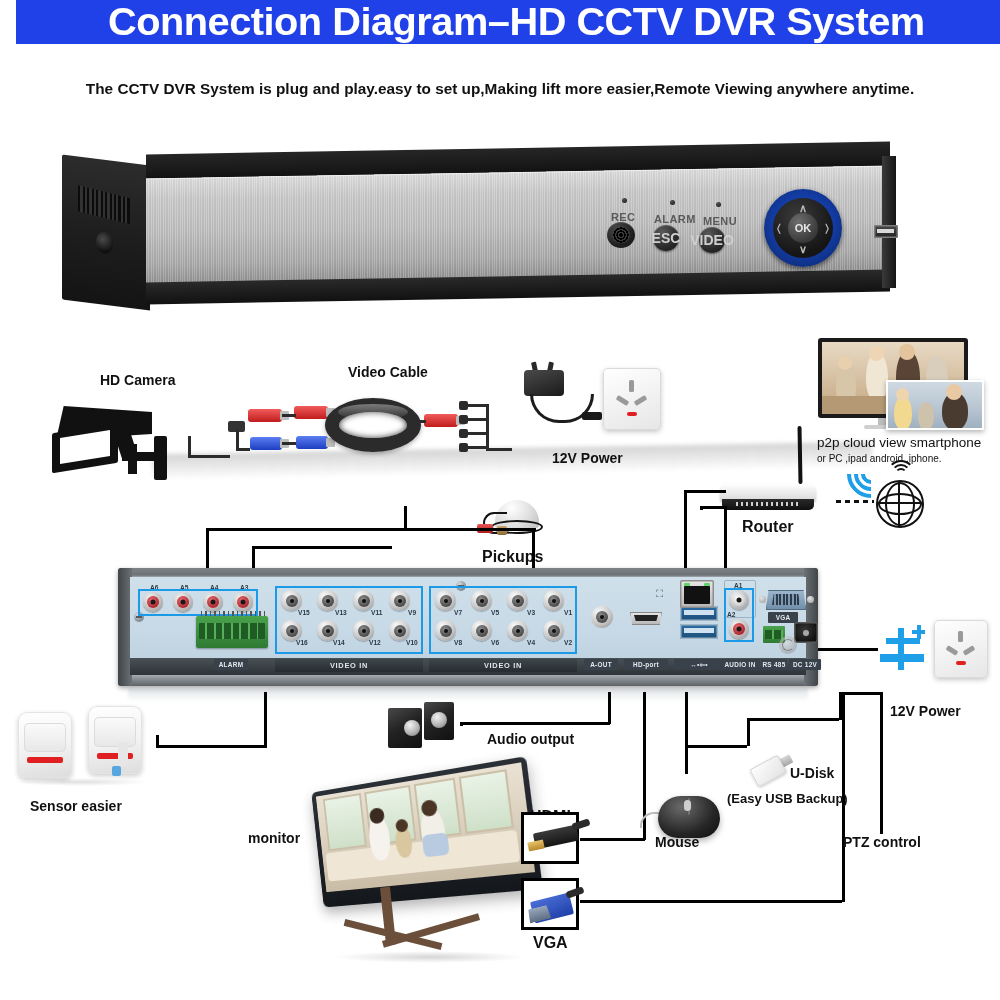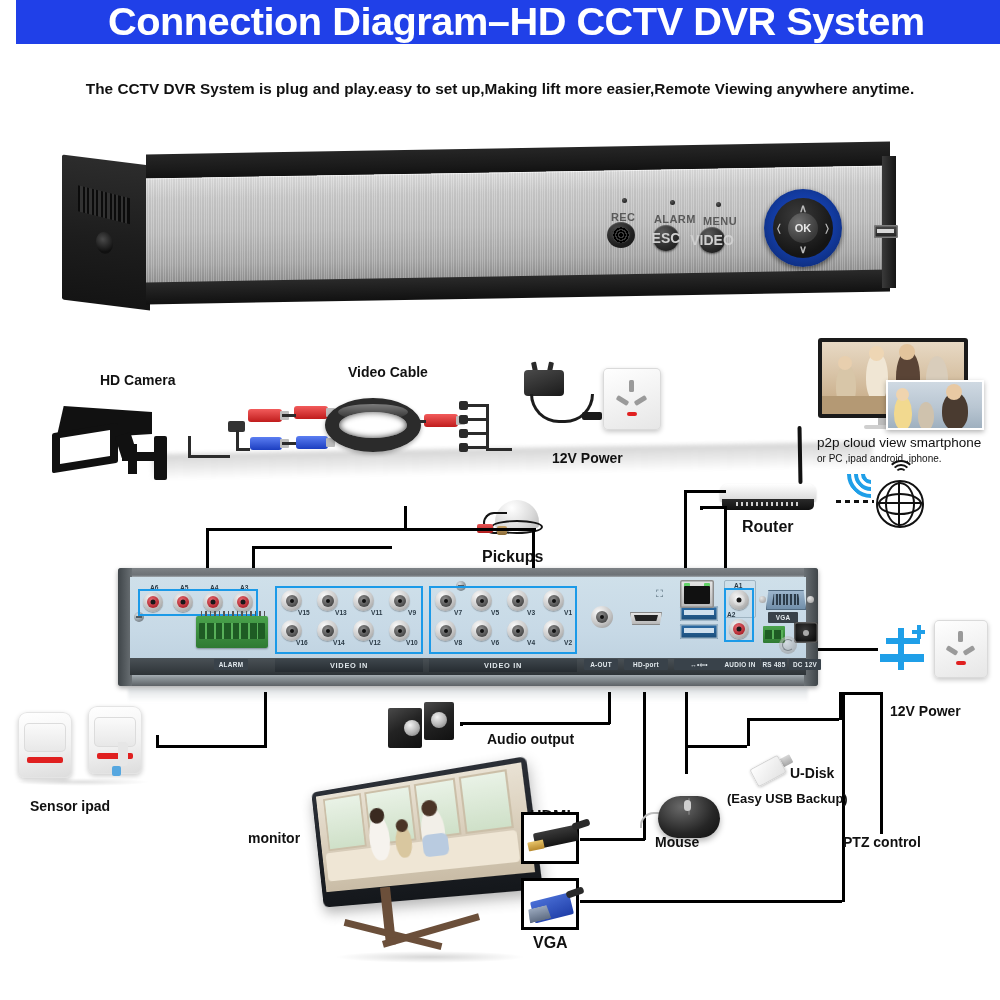--- a/index.html
+++ b/index.html
@@ -705,21 +705,21 @@
   <div class="fresnel"></div>
   <div class="ledbar"></div>
 </div>
 <div class="pir" style="left:88px;top:706px;width:54px;height:68px;">
   <div class="fresnel"></div>
   <div class="ledbar"></div>
 </div>
 <div class="abs" id="pir2-side"></div>
 <div class="abs" id="pir2-blue"></div>
 <div class="abs" style="left:14px;top:778px;width:136px;height:8px;border-radius:50%;background:radial-gradient(ellipse at center,rgba(0,0,0,.12),rgba(0,0,0,0) 70%);"></div>
-<div class="abs lbl lbl-17" style="left:30px;top:798px;">Sensor ipad</div>
+<div class="abs lbl lbl-17" style="left:30px;top:798px;">Sensor easier</div>
 
 <div class="abs" id="speakers">
   <div class="spk" style="left:0;top:8px;width:34px;height:40px;">
     <div class="cone" style="left:16px;top:12px;width:16px;height:16px;"></div>
   </div>
   <div class="spk" style="left:36px;top:2px;width:30px;height:38px;">
     <div class="cone" style="left:7px;top:10px;width:16px;height:16px;"></div>
   </div>
 </div>
 <div class="abs lbl lbl-17" style="left:487px;top:731px;">Audio output</div>

